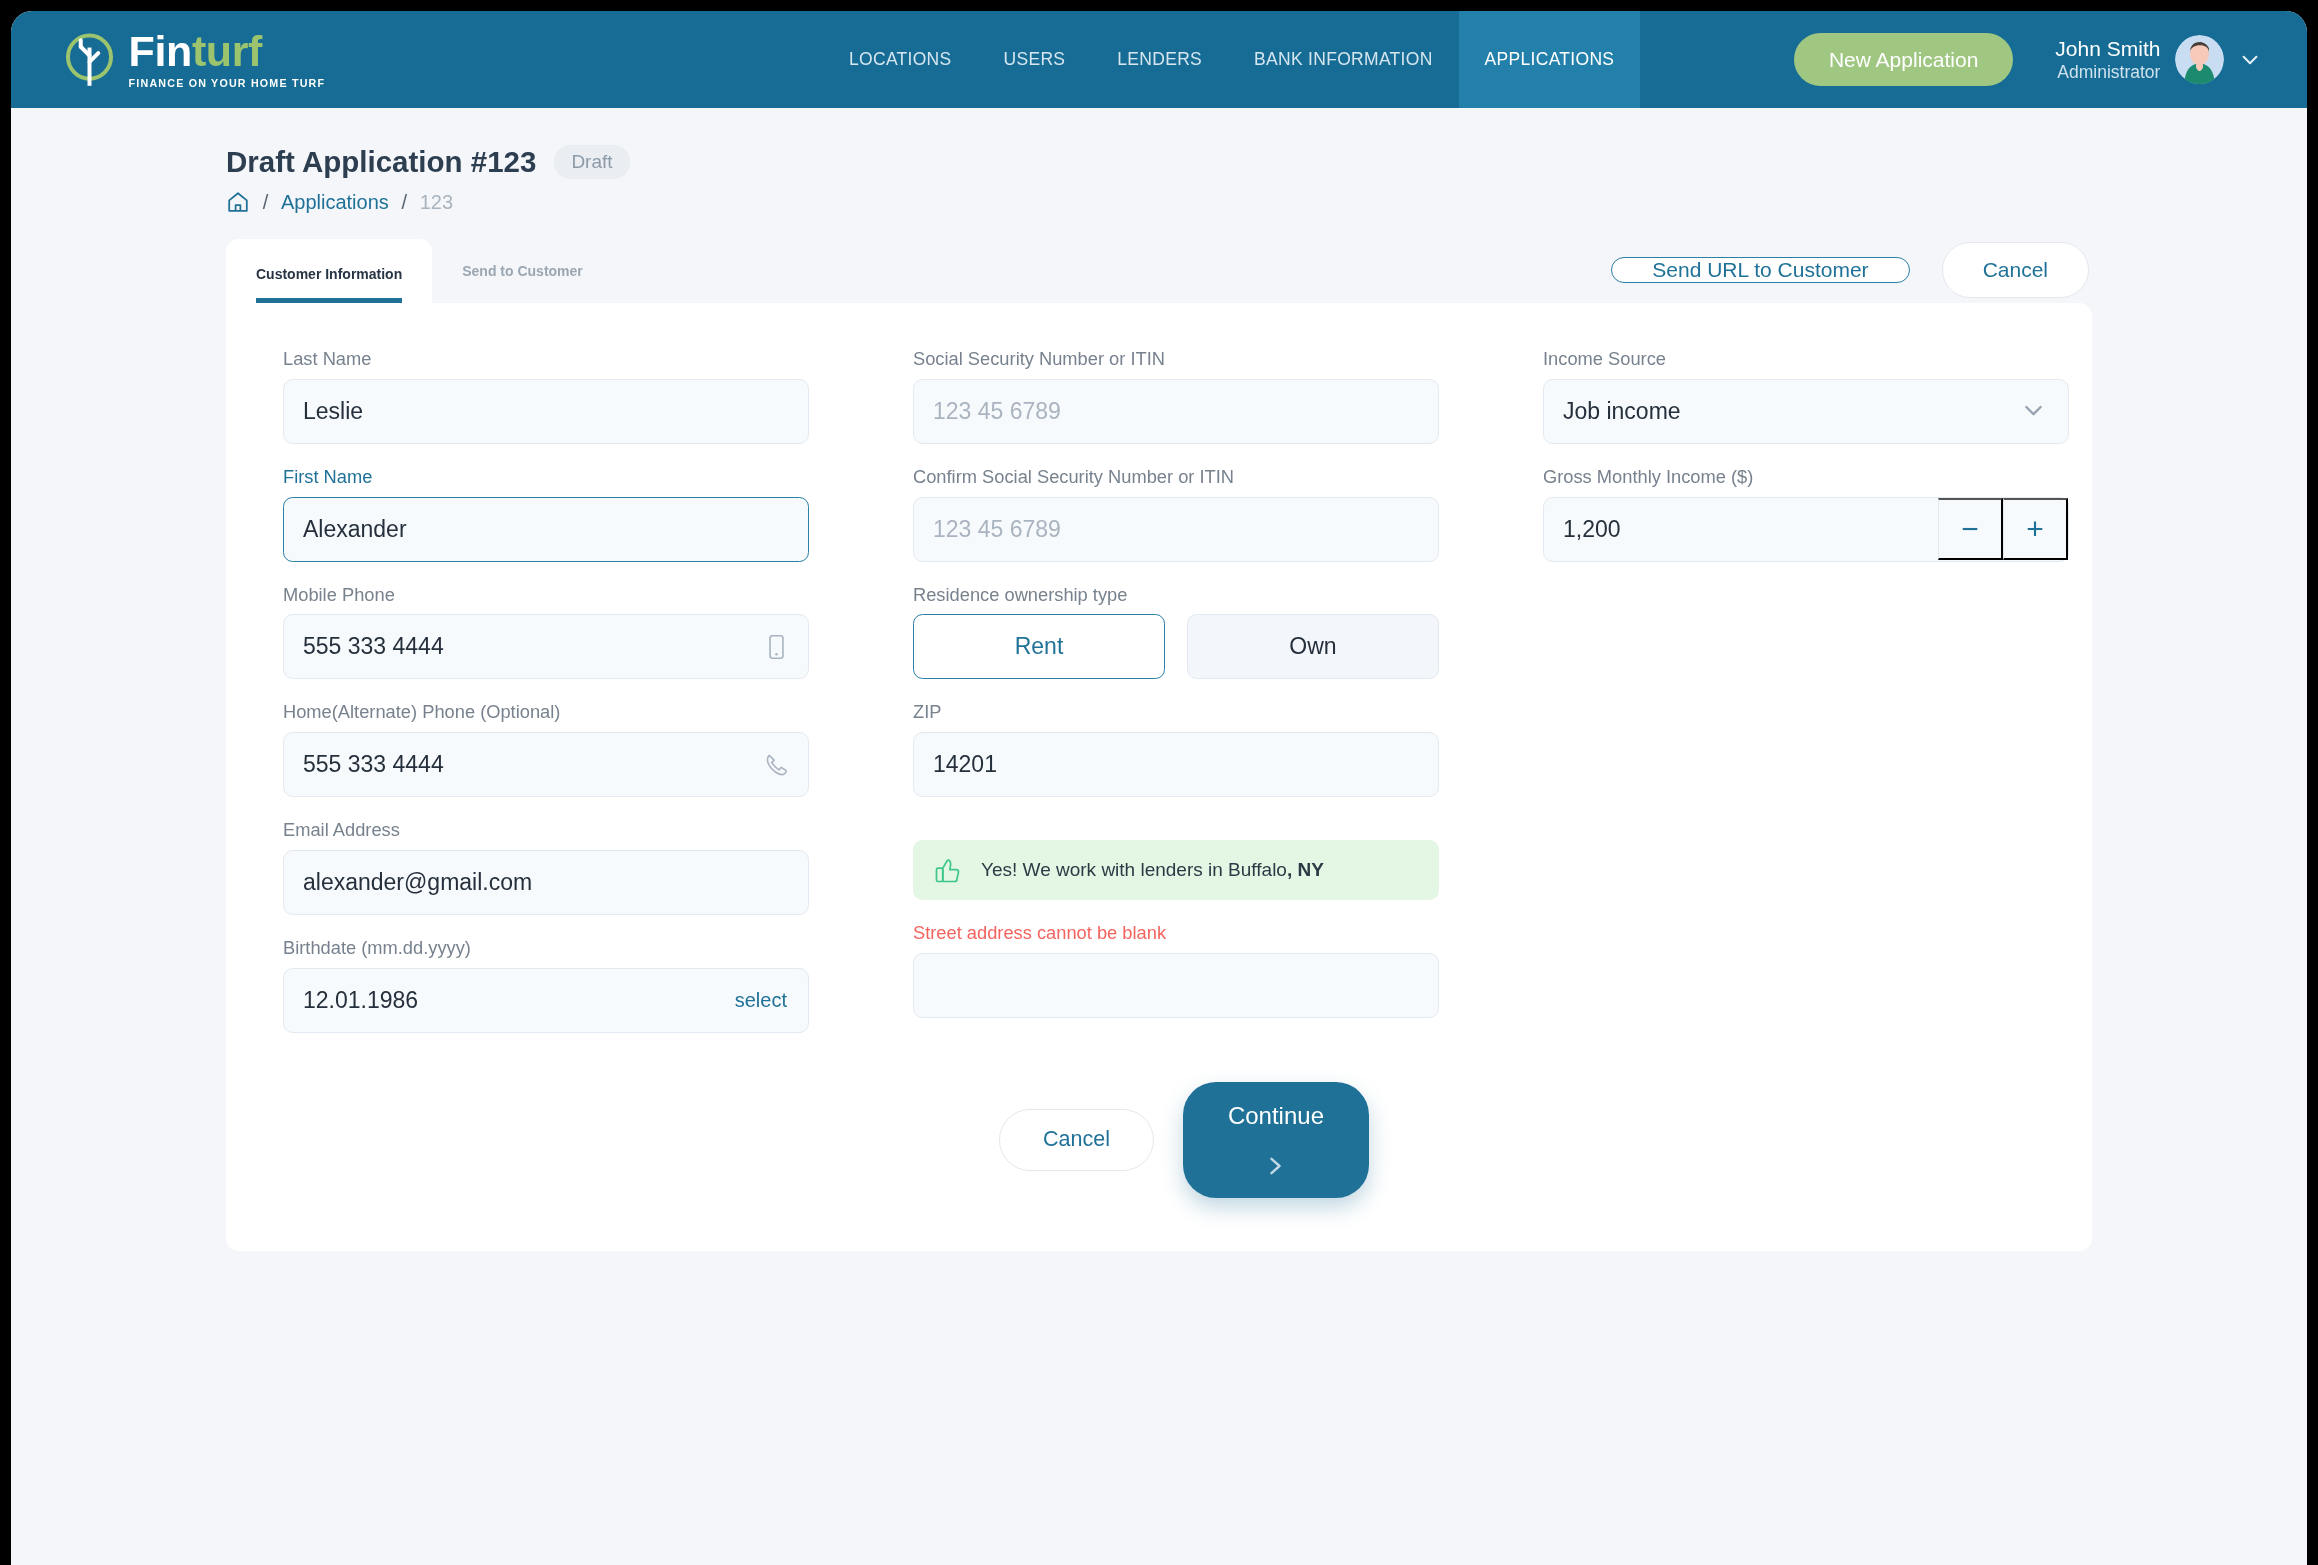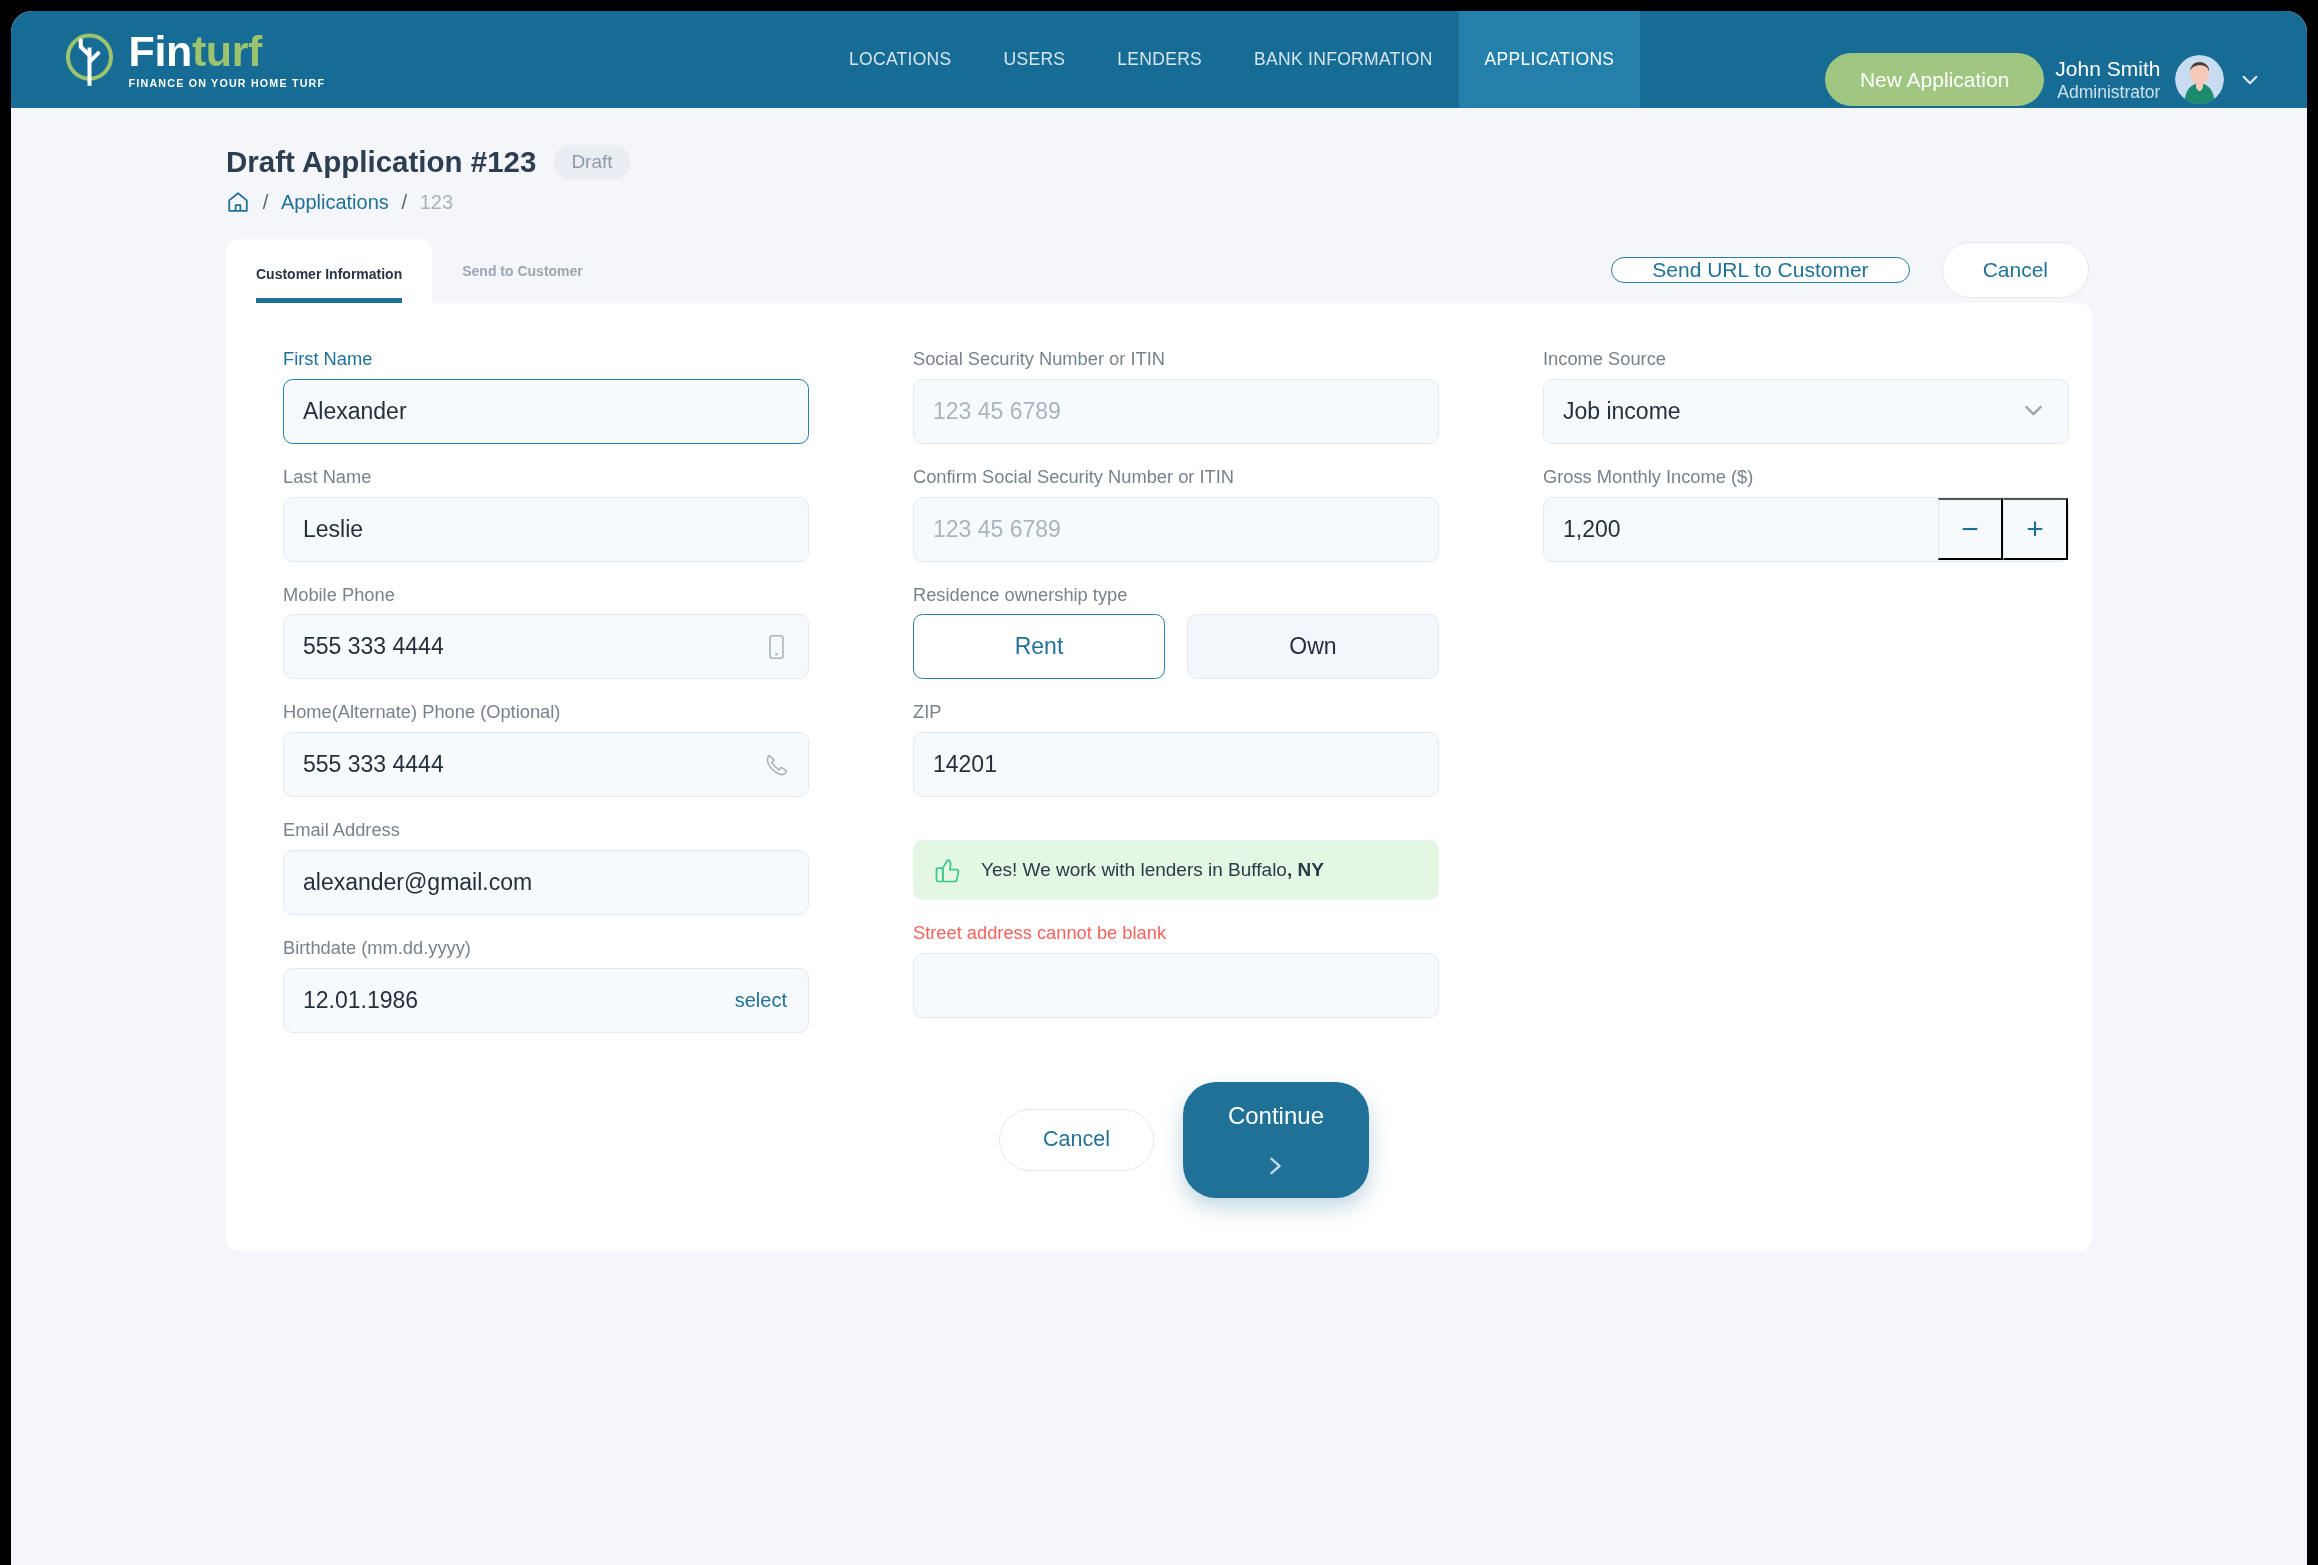--- a/index.html
+++ b/index.html
@@ -81,22 +81,21 @@
     color: #FFFFFF;
   }
 
   #topbar-right {
     position: absolute;
     right: 45px;
     top: 0;
     height: 97px;
     display: flex;
     align-items: center;
-    gap: 11px;
-    margin-top: 20px;
+    gap: 42px;
   }
   #new-app-btn {
     background: #9FC781;
     color: #FFFFFF;
     font-size: 21px;
     padding: 14.3px 35px;
     border: none;
     border-radius: 27px;
     cursor: pointer;
     white-space: nowrap;
@@ -441,30 +440,30 @@
     <div class="tab active">Customer Information</div>
     <div class="tab inactive">Send to Customer</div>
   </div>
 
   <div id="form-card">
     <div id="form-grid">
 
       <div>
 
         <div class="field">
+          <label class="flabel">Last Name</label>
+          <div class="control">
+            <span class="ctl-text">Leslie</span>
+          </div>
+        </div>
+
+        <div class="field">
           <label class="flabel focus">First Name</label>
           <div class="control focused">
             <span class="ctl-text">Alexander</span>
-          </div>
-        </div>
-
-        <div class="field">
-          <label class="flabel">Last Name</label>
-          <div class="control">
-            <span class="ctl-text">Leslie</span>
           </div>
         </div>
 
         <div class="field">
           <label class="flabel">Mobile Phone</label>
           <div class="control">
             <span class="ctl-text">555 333 4444</span>
             <span class="ctl-icon">
               <svg viewBox="0 0 36 36" width="29" height="29">
                 <rect x="10" y="4" width="16" height="28" rx="3" fill="none" stroke="#A9B4C0" stroke-width="2"></rect>

